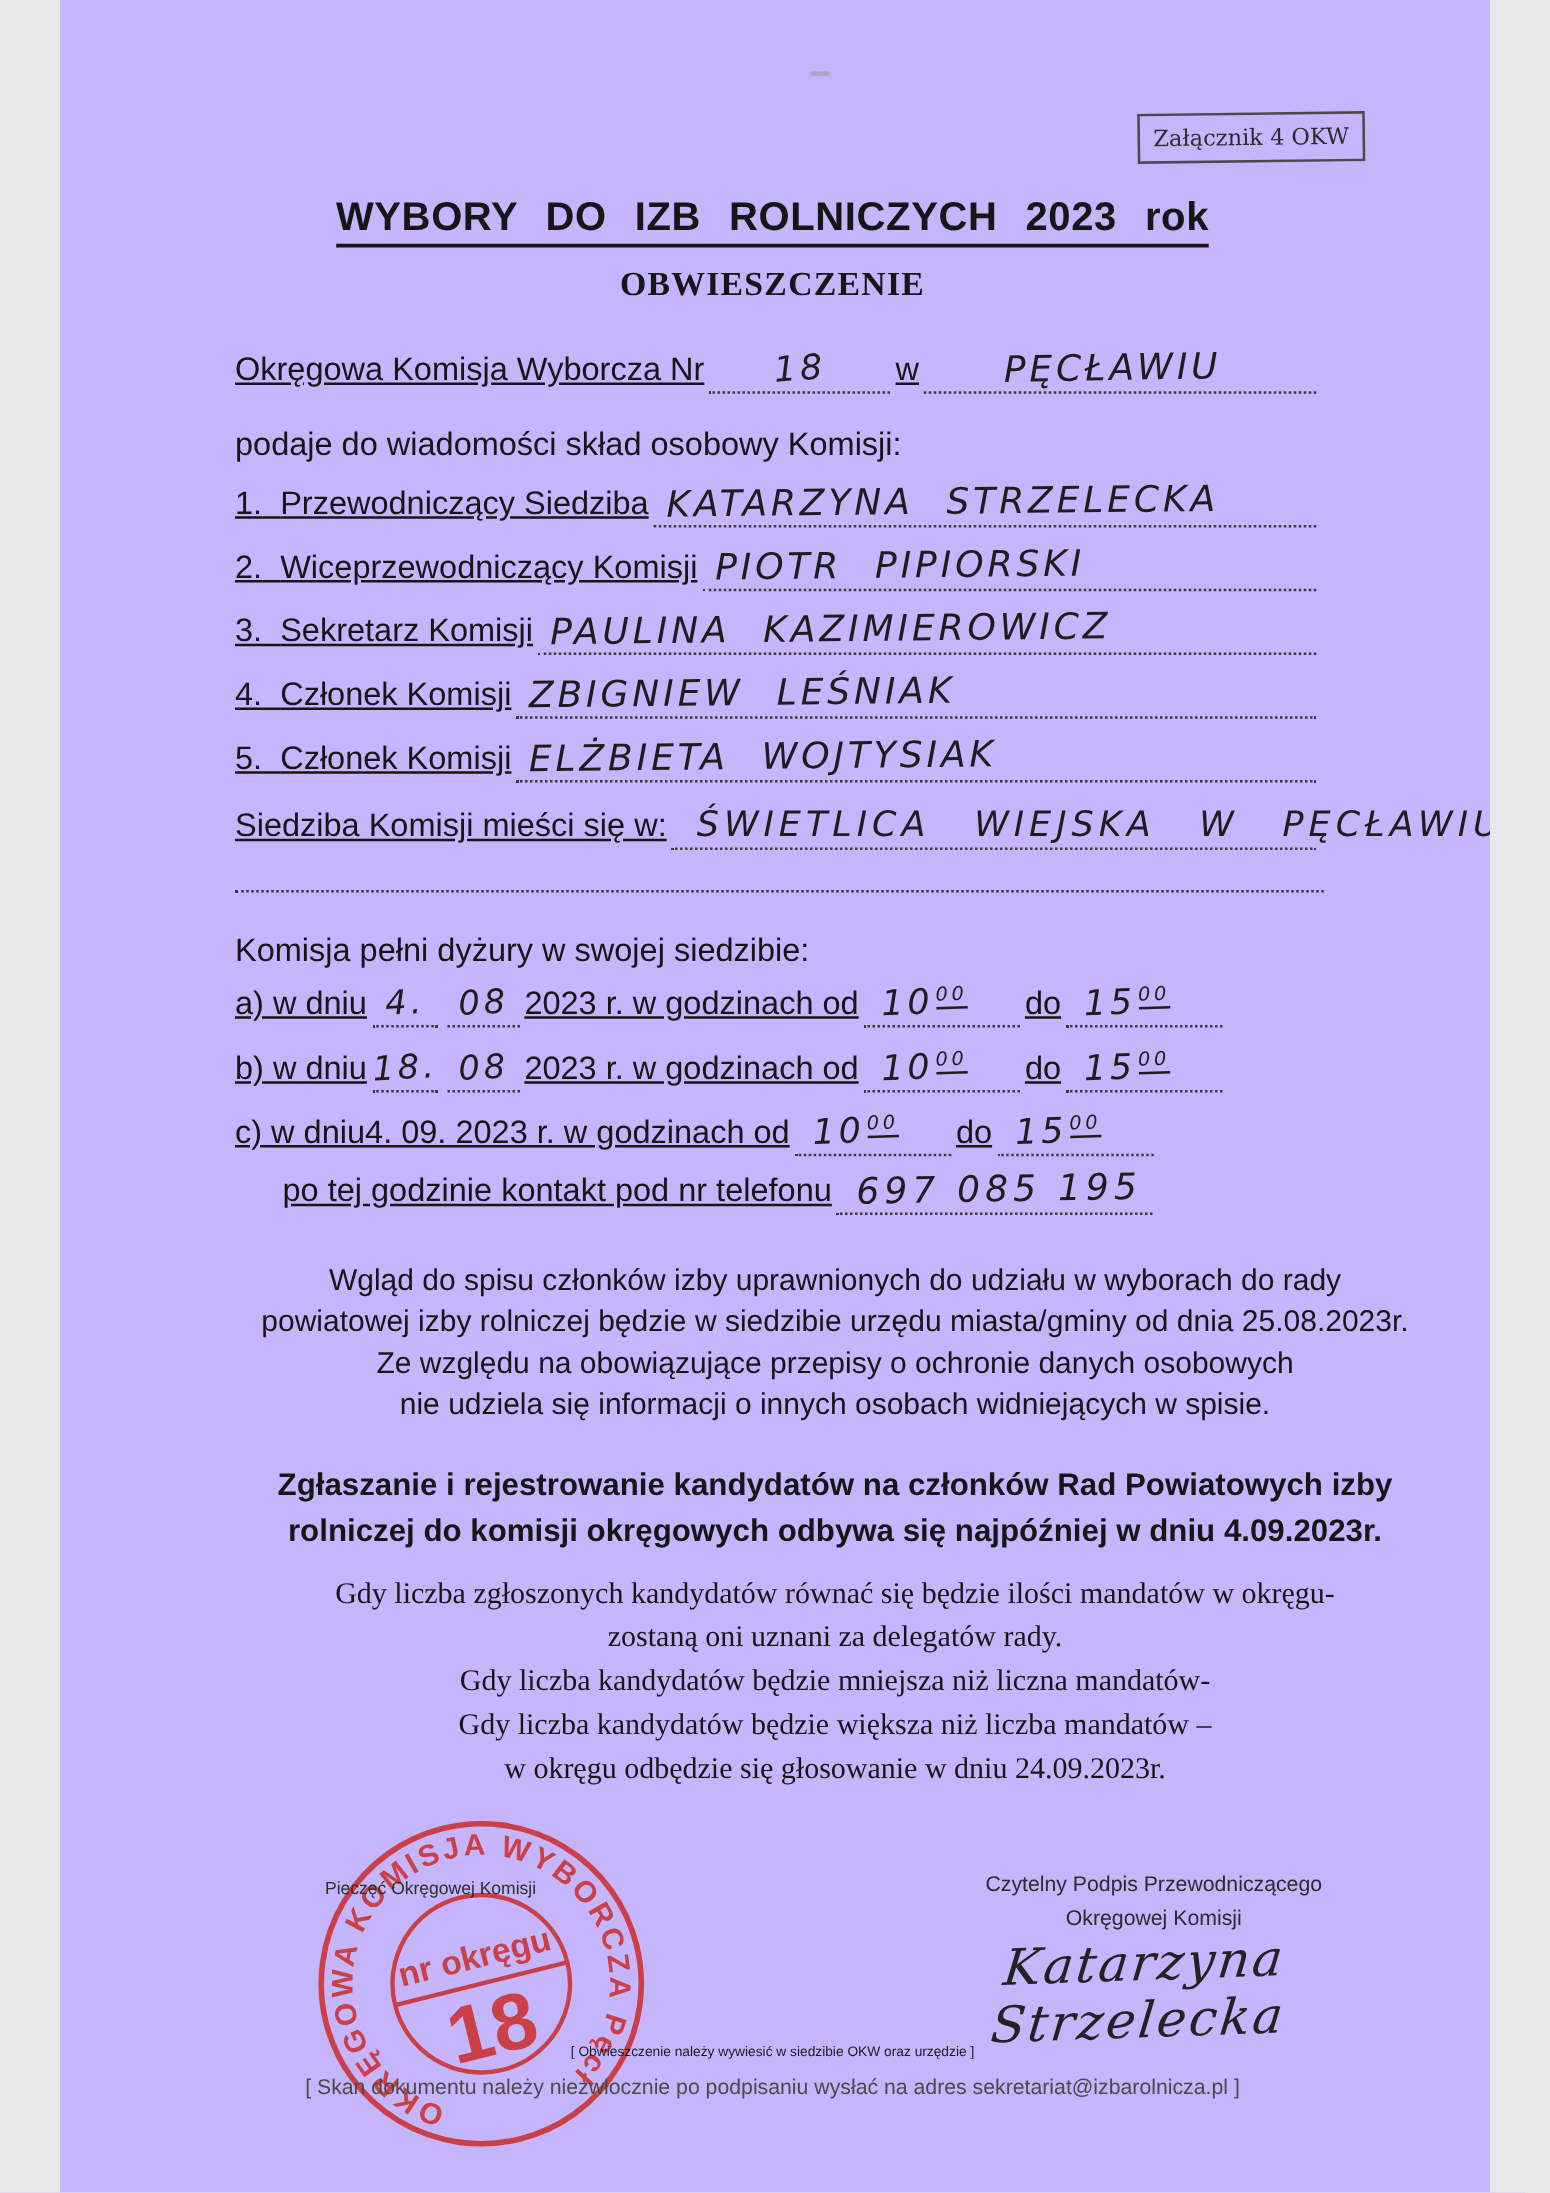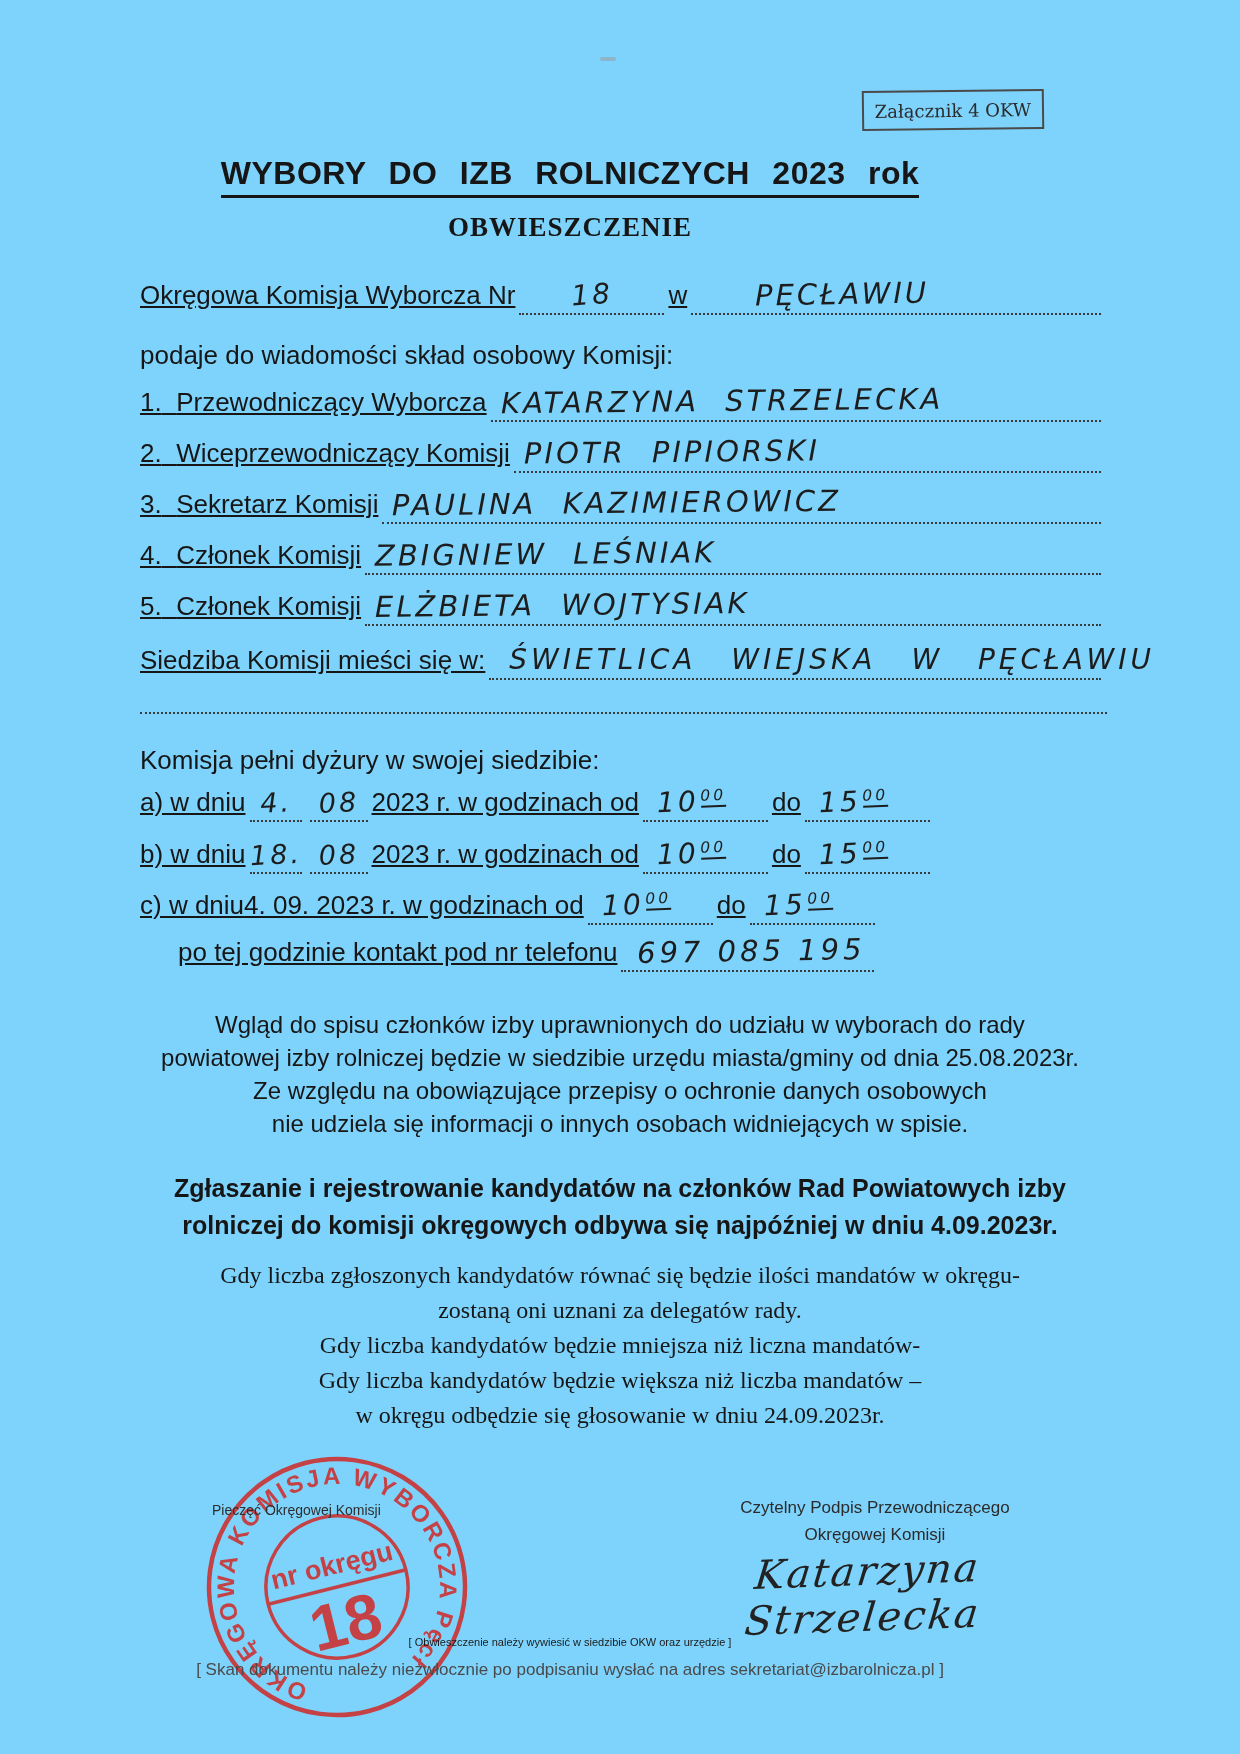--- a/index.html
+++ b/index.html
@@ -1,18 +1,18 @@
 <!DOCTYPE html>
 <html><head>
 <meta charset="utf-8">
 <style>
   html,body { margin:0; padding:0; background:#e8e8e8; }
   .page {
-    position:relative; width:1240px; height:1754px; margin:0 auto;
-    background:#7dd3fc; overflow:hidden;
+    position:relative; width:1144px; height:1754px; margin:0 auto;
+    background:#c4b5fd; overflow:hidden;
     font-family:"Liberation Sans", sans-serif; color:#161616;
   }
   .abs { position:absolute; }
   .printed { white-space:nowrap;text-decoration:underline; }
 
   
   .artifact { left:600px; top:57px; width:16px; height:4px; background:#9a9a9a; opacity:.55; border-radius:2px; }
 
   
   .attachment {
@@ -106,21 +106,21 @@
     </span>
     <span class="printed">w</span>
     <span class="fillline grow">
       <span class="hw hw-city">PĘCŁAWIU</span>
     </span>
   </div>
 
   <div class="abs simple" style="top:340px">podaje do wiadomości skład osobowy Komisji:</div>
 
   <div class="abs line" style="top:382px">
-    <span class="printed"><span>1.</span>&nbsp; <span>Przewodniczący Wyborcza</span></span>
+    <span class="printed"><span>1.</span>&nbsp; <span>Przewodniczący Siedziba</span></span>
     <span class="fillline grow">
       <span class="hw hw-name">KATARZYNA  STRZELECKA</span>
     </span>
   </div>
   <div class="abs line" style="top:433px">
     <span class="printed"><span>2.</span>&nbsp; <span>Wiceprzewodniczący Komisji</span></span>
     <span class="fillline grow">
       <span class="hw hw-name">PIOTR  PIPIORSKI</span>
     </span>
   </div>

